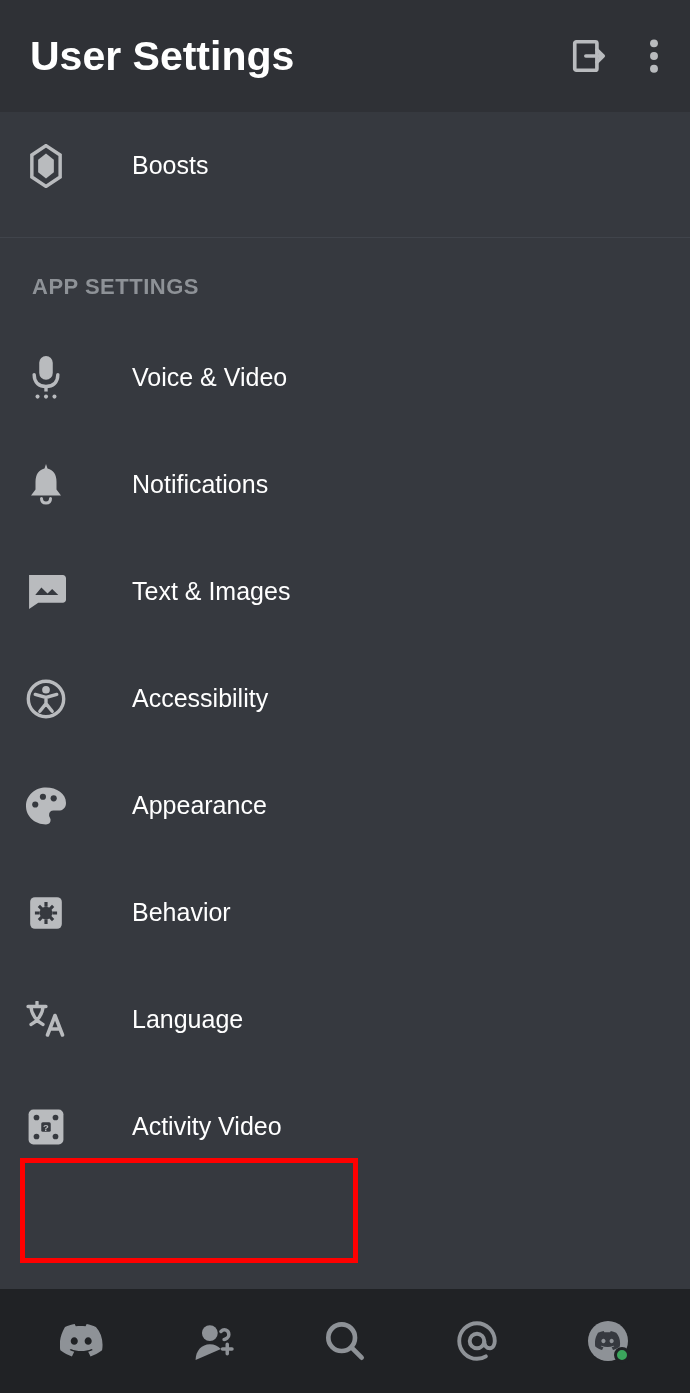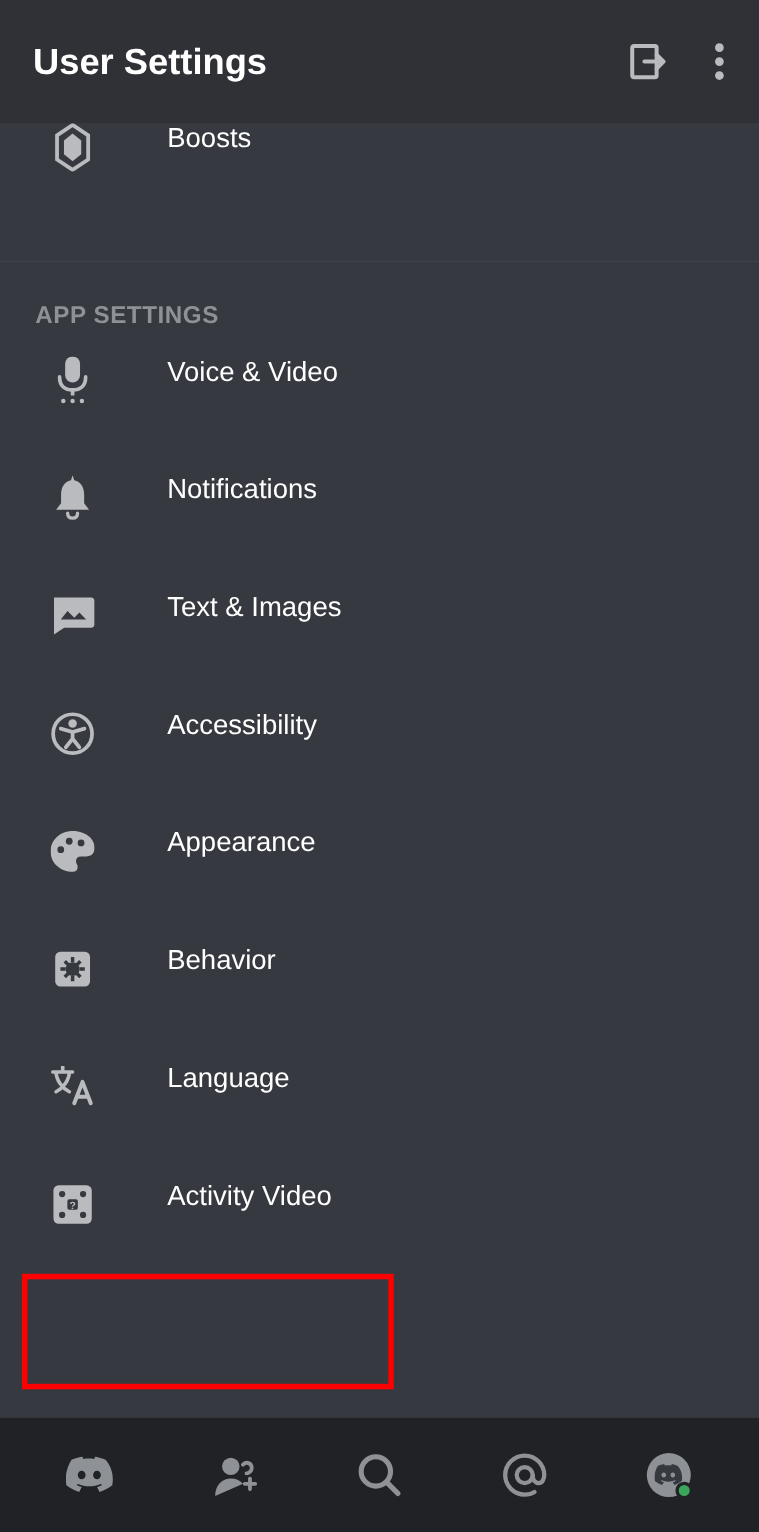--- a/index.html
+++ b/index.html
@@ -14,21 +14,21 @@
     .header {
       background: #2f3136;
       height: 112px;
       display: flex;
       align-items: center;
       justify-content: space-between;
       padding: 0 30px;
     }
     .header-title {
       color: #ffffff;
-      font-size: 33px;
+      font-size: 41px;
       font-weight: 700;
     }
     .header-actions {
       display: flex;
       align-items: center;
       gap: 40px;
     }
     .content {
       height: calc(1393px - 112px - 104px);
       overflow-y: hidden;
@@ -38,22 +38,23 @@
       color: #8e9297;
       font-size: 22px;
       font-weight: 700;
       letter-spacing: 0.5px;
       padding: 36px 40px 24px 32px;
       margin-top: 18px;
       border-top: 1px solid #40444b;
     }
     .settings-item {
       display: flex;
+      align-items: center;
       height: 107px;
-      padding: 0 44px;
+      padding: 0 24px;
       cursor: pointer;
     }
     .settings-item-icon {
       width: 44px;
       height: 44px;
       display: flex;
       align-items: center;
       justify-content: center;
       flex-shrink: 0;
       color: #b9bbbe;

